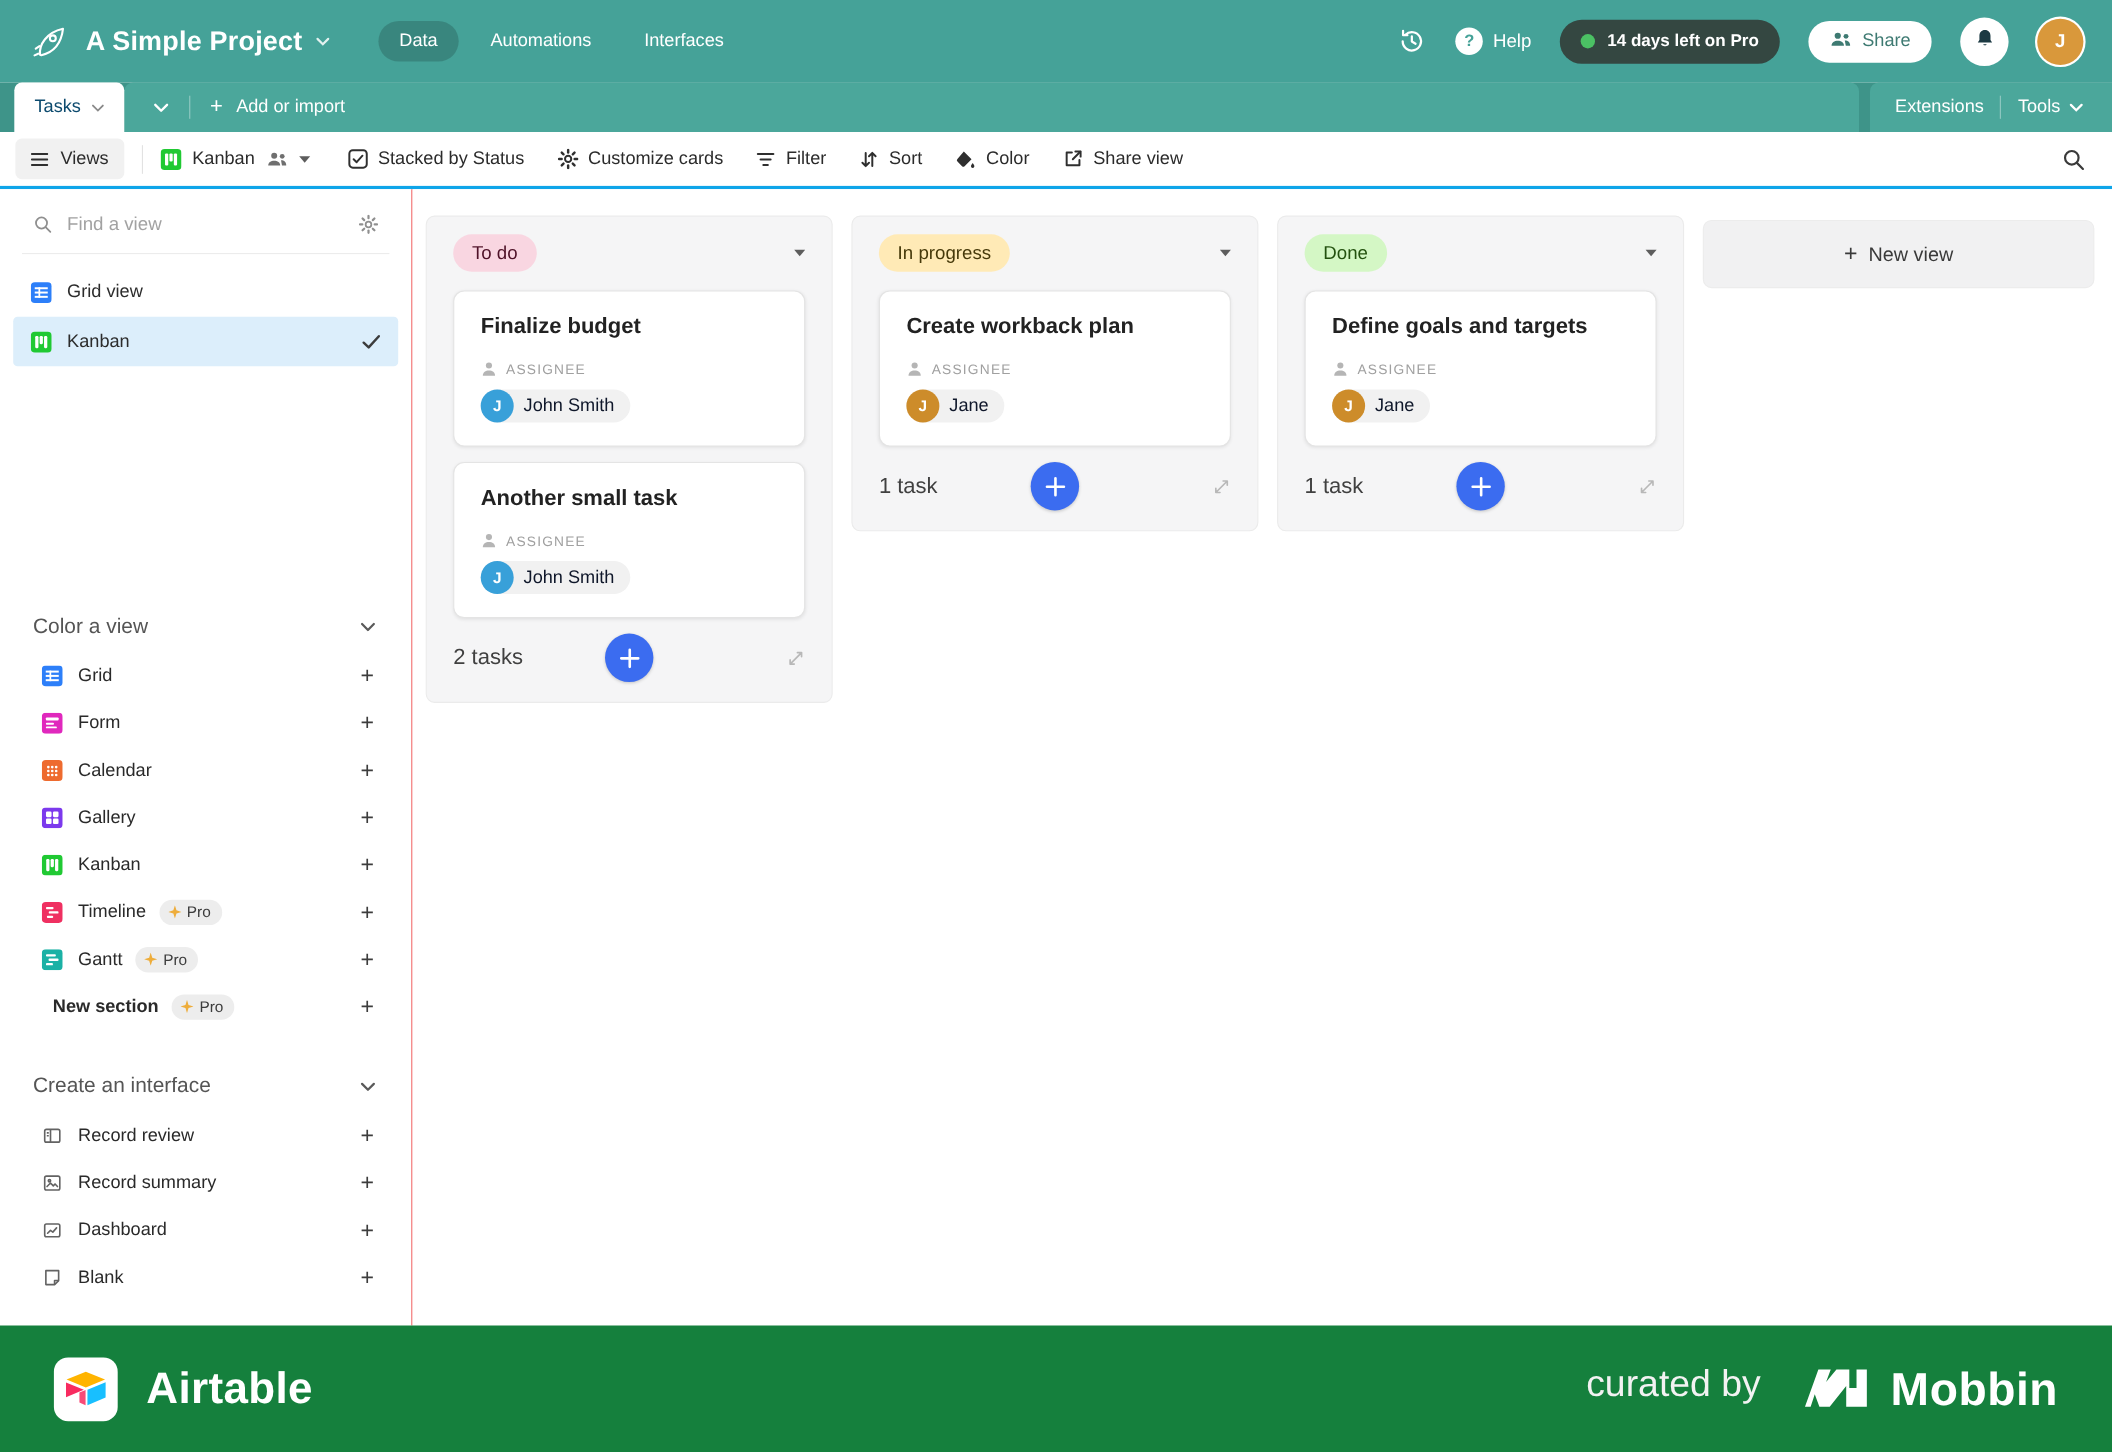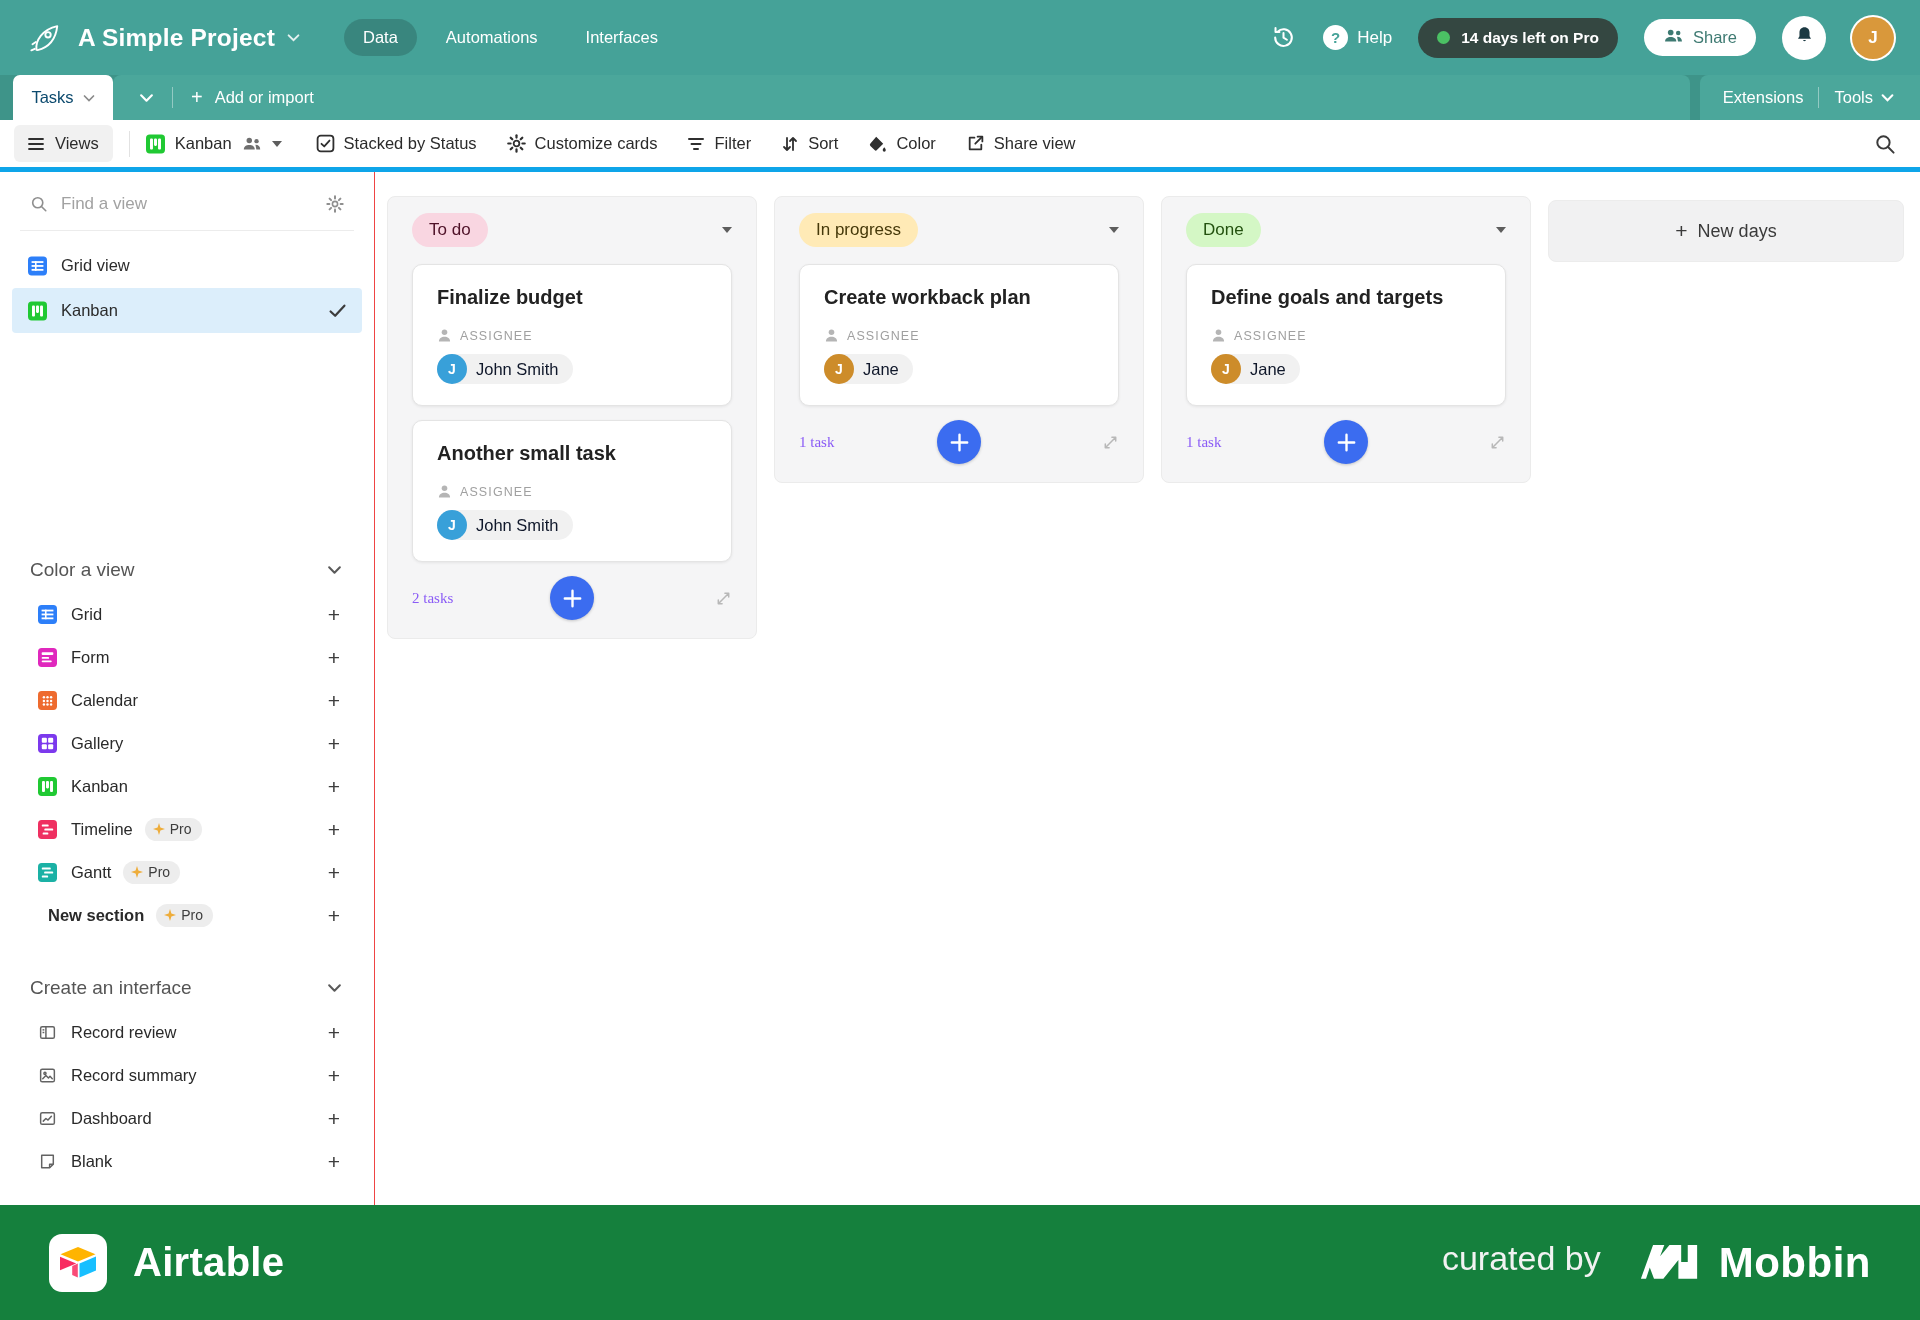--- a/index.html
+++ b/index.html
@@ -30,21 +30,21 @@
   .tab-strip { position: absolute; left: 113px; right: 230px; top: 0; bottom: 0; background: #4ba79b; border-radius: 8px 8px 0 0; display: flex; align-items: center; padding-left: 18px; }
   .tabs-right-panel { position: absolute; right: 0; width: 220px; top: 0; bottom: 0; background: #4ba79b; border-radius: 8px 0 0 0; display: flex; align-items: center; justify-content: flex-end; padding-right: 26px; gap: 15px; color: #fff; font-size: 16.5px; }
   .tasks-tab { position: absolute; left: 13px; top: 0; bottom: 0; width: 100px; background: #fff; border-radius: 7px 7px 0 0; display: flex; align-items: center; justify-content: center; gap: 9px; color: #0c4a6e; font-size: 16.5px; font-weight: 500; z-index: 2; }
   .vdiv-light { width: 1px; height: 21px; background: rgba(255,255,255,0.4); }
   .strip-chevron { margin: 0 18px 0 8px; display: flex; }
   .add-import { display: flex; align-items: center; gap: 12px; color: #fff; font-size: 16.5px; margin-left: 18px; }
   .add-import .plus { font-size: 20px; font-weight: 400; }
   .tools-group { display: flex; align-items: center; gap: 8px; }
 
   
-  .toolbar { height: 52px; background: #fff; border-bottom: 5px solid #0ea5e9; display: flex; align-items: center; padding: 0 24px 0 14px; flex: none; color: #2b2b2b; font-size: 16.5px; }
+  .toolbar { height: 52px; background: #fff; border-bottom: 3px solid #0ea5e9; display: flex; align-items: center; padding: 0 24px 0 14px; flex: none; color: #2b2b2b; font-size: 16.5px; }
   .views-btn { background: #f1f1f1; border-radius: 6px; padding: 9px 14px; display: flex; align-items: center; gap: 11px; font-weight: 500; color: #2c2c2c; }
   .tb-sep { width: 1px; height: 26px; background: #e2e2e2; margin: 0 16px; }
   .tb-item { display: flex; align-items: center; gap: 9px; margin-right: 30px; }
   .kanban-group { display: flex; align-items: center; gap: 10px; margin-right: 34px; }
   .tri-down { width: 0; height: 0; border-left: 5.5px solid transparent; border-right: 5.5px solid transparent; border-top: 6.5px solid #5d5d5d; }
   .toolbar-search { margin-left: auto; display: flex; }
 
   
   .body-row { flex: 1; display: flex; min-height: 0; }
 
@@ -78,21 +78,21 @@
   .kcol-head .tri-down { margin-left: auto; }
   .cards { margin-top: 17px; }
   .kcard { background: #fff; border: 1px solid #e4e4e4; border-radius: 10px; box-shadow: 0 1px 3px rgba(0,0,0,0.07); padding: 21px 24px 21px; margin-bottom: 14px; }
   .kcard-title { font-size: 20px; font-weight: 700; color: #222; }
   .field-row { display: flex; align-items: center; gap: 8px; margin-top: 19px; }
   .field-label { font-size: 12.5px; font-weight: 400; letter-spacing: 1.1px; color: #a0a0a0; }
   .chip { display: inline-flex; align-items: center; background: #f1f1f1; border-radius: 16px; height: 30px; padding-right: 14px; margin-top: 11px; }
   .chip-avatar { width: 30px; height: 30px; border-radius: 50%; color: #fff; font-size: 14px; font-weight: 600; display: flex; align-items: center; justify-content: center; }
   .chip-name { margin-left: 9px; font-size: 16.5px; color: #0f172a; }
   .kcol-footer { position: relative; height: 44px; margin-top: 14px; display: flex; align-items: center; }
-  .task-count { color: #8b5cf6; font-size: 15px; font-family: Liberation Serif, serif; }
+  .task-count { color: #404040; font-size: 20px; }
   .plus-btn { position: absolute; left: 50%; transform: translateX(-50%); width: 44px; height: 44px; border-radius: 50%; background: #3b6cf0; display: flex; align-items: center; justify-content: center; box-shadow: 0 1px 3px rgba(0,0,0,0.2); }
   .expand-btn { margin-left: auto; display: flex; }
   .new-stack { width: 370px; height: 62px; margin-top: 4px; background: #f1f1f2; border: 1px solid #ececec; border-radius: 8px; display: flex; align-items: center; justify-content: center; gap: 10px; color: #3a3a3a; font-size: 18px; }
   .new-stack .plus { font-size: 21px; }
 
   
   .watermark { height: 115px; background: #15803d; display: flex; align-items: center; padding: 0 49px; flex: none; }
   .at-logo-box { width: 58px; height: 58px; background: #fff; border-radius: 13px; display: flex; align-items: center; justify-content: center; }
   .at-name { color: #fff; font-size: 40px; font-weight: 600; margin-left: 26px; letter-spacing: 0.3px; }
   .wm-right { margin-left: auto; display: flex; align-items: flex-start; }
@@ -640,21 +640,21 @@
           <span class="expand-btn">
             <svg viewBox="0 0 18 18" width="17" height="17" fill="none" stroke="#b8b8b8" stroke-width="1.6" stroke-linecap="round" stroke-linejoin="round">
                 <path d="M3.5 14.5L14.5 3.5M14.5 3.5h-4M14.5 3.5v4M3.5 14.5h4M3.5 14.5v-4"></path>
               </svg>
           </span>
         </div>
       </div>
 
       <div class="new-stack">
         <span class="plus">+</span>
-        <span>New days</span>
+        <span>New view</span>
       </div>
     </div>
   </div>
 
   <div class="watermark">
     <span class="at-logo-box">
       <svg viewBox="0 0 40 34" width="40" height="34">
         <polygon points="20,1 37.5,8.2 20,15.4 2.5,8.2" fill="#ffb400"></polygon>
         <polygon points="21.5,17.4 38,10.5 38,24.5 21.5,31.4" fill="#18bfff"></polygon>
         <polygon points="2,10.8 18.2,17.5 2,24.3" fill="#f82b60"></polygon>

